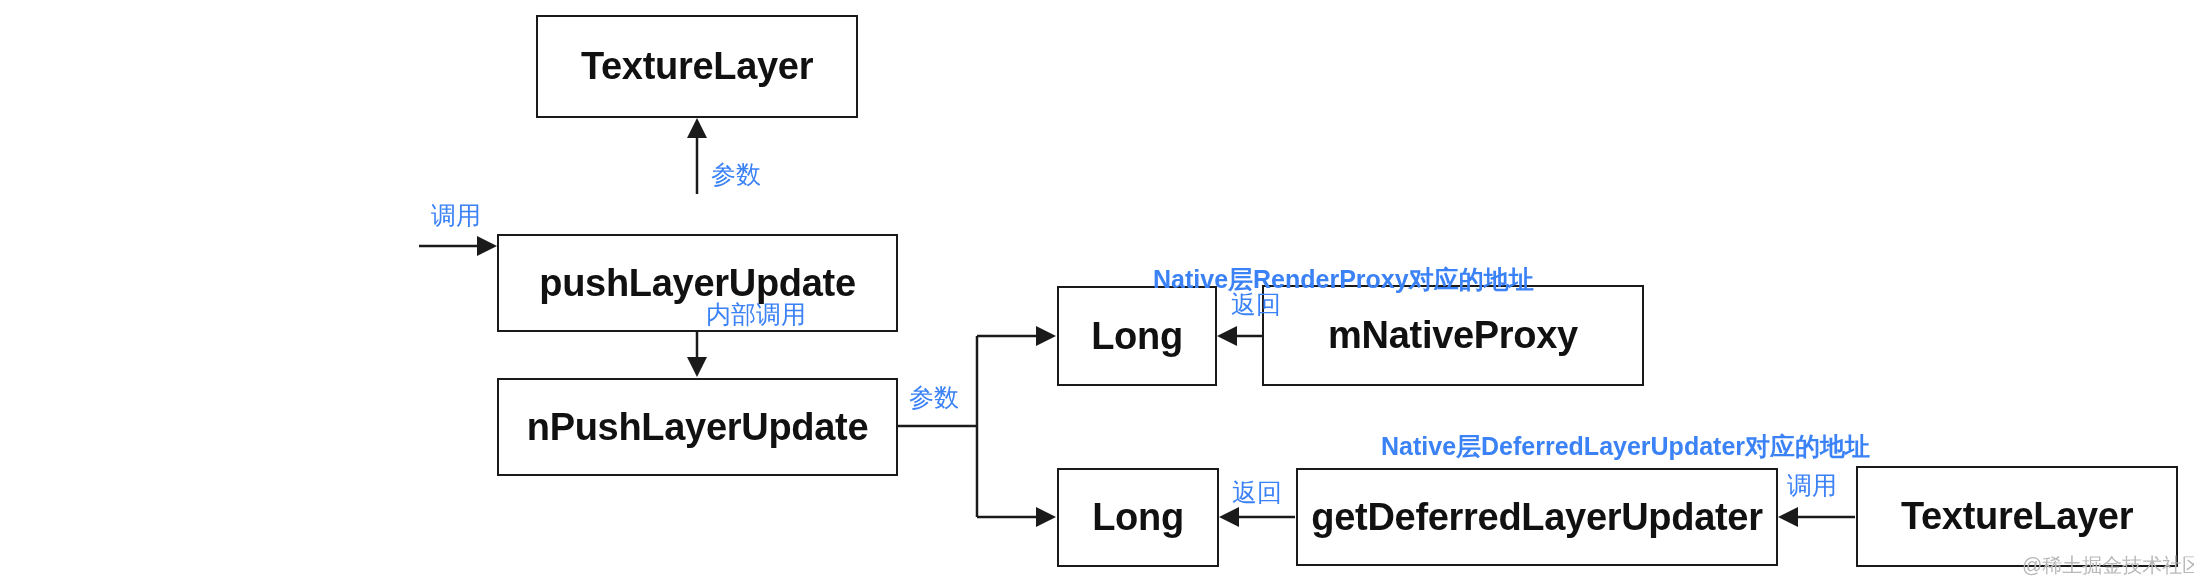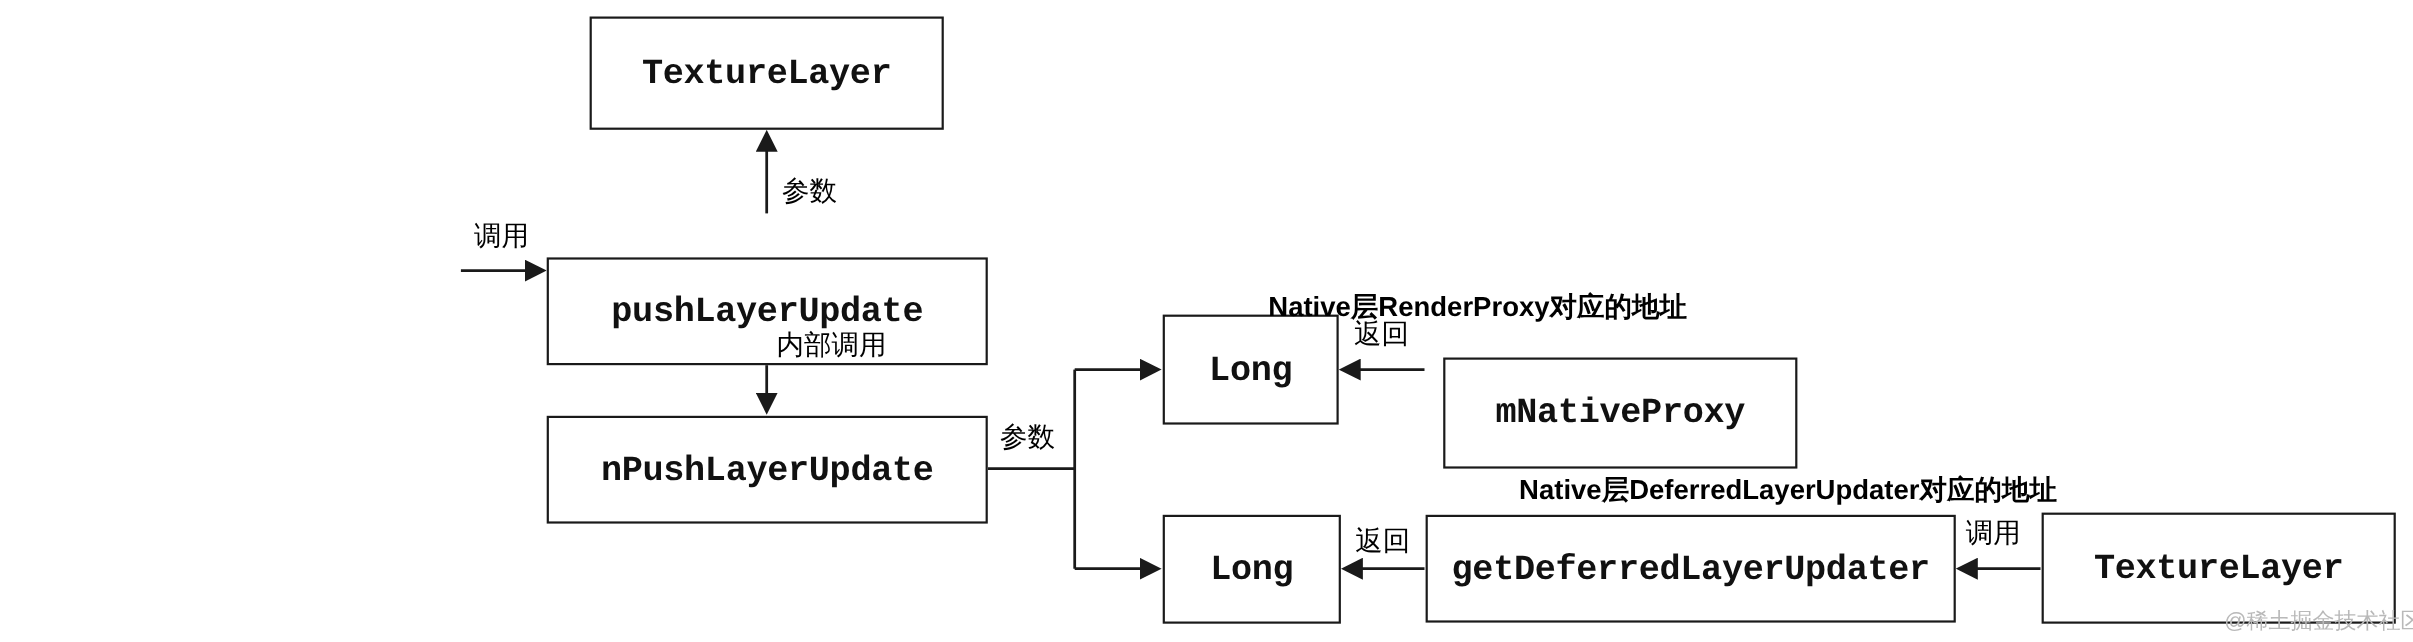--- a/index.html
+++ b/index.html
@@ -4,24 +4,24 @@
 <style>
   html,body{margin:0;padding:0;background:#ffffff;}
   .canvas{
     position:relative;width:2194px;height:584px;background:#ffffff;
     font-family:"Liberation Sans","DejaVu Sans",sans-serif;overflow:hidden;color:#111;
   }
   .wires{position:absolute;left:0;top:0;width:2194px;height:584px;}
   .node{
     position:absolute;box-sizing:border-box;border:2.5px solid #1a1a1a;background:#ffffff;
     display:flex;align-items:center;justify-content:center;
-    font-weight:bold;font-size:32px;letter-spacing:-0.3px;white-space:nowrap;font-family:Liberation Mono, monospace;
+    font-weight:bold;font-size:38px;letter-spacing:-0.3px;white-space:nowrap;
   }
   .elabel{
-    position:absolute;font-size:25px;line-height:1.1;font-weight:500;white-space:nowrap;color:#000000;
+    position:absolute;font-size:25px;line-height:1.1;font-weight:500;white-space:nowrap;color:#3b82f6;
   }
   .elabel.note{font-weight:bold;}
   .watermark{
     position:absolute;font-size:20px;line-height:1.2;color:#b9b9b9;white-space:nowrap;z-index:5;
   }
 </style>
 </head>
 <body>
 
 <div class="canvas">
@@ -56,21 +56,21 @@
   </div>
 
   <div class="node" style="left:497px;top:378px;width:401px;height:98px;align-items:center;">
     <span>nPushLayerUpdate</span>
   </div>
 
   <div class="node" style="left:1057px;top:286px;width:160px;height:100px;">
     <span>Long</span>
   </div>
 
-  <div class="node" style="left:1312px;top:285px;width:322px;height:101px;margin-top:40px;">
+  <div class="node" style="left:1262px;top:285px;width:382px;height:101px;">
     <span>mNativeProxy</span>
   </div>
 
   <div class="node" style="left:1057px;top:468px;width:162px;height:99px;">
     <span>Long</span>
   </div>
 
   <div class="node" style="left:1296px;top:468px;width:482px;height:98px;text-align:center;">
     <span>getDeferredLayerUpdater</span>
   </div>

